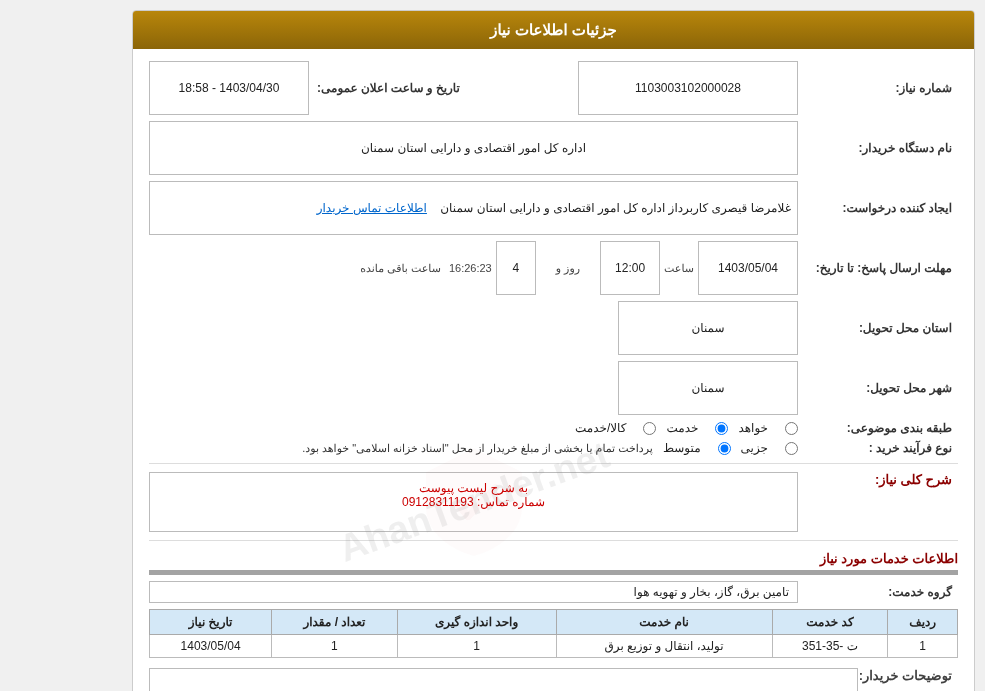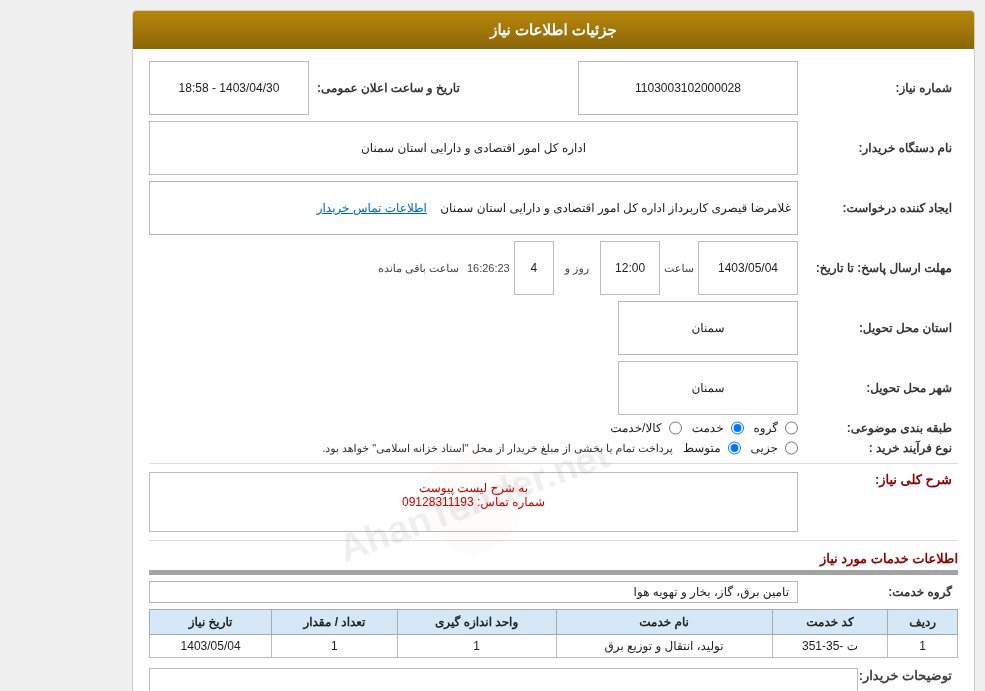--- a/index.html
+++ b/index.html
@@ -69,21 +69,22 @@
       cursor: pointer;
       text-decoration: underline;
     }
     .radio-group {
       display: flex;
       align-items: center;
       gap: 10px;
     }
     .radio-item {
       display: flex;
-      gap: 7px;
+      align-items: center;
+      gap: 17px;
     }
     .radio-item input[type=radio] {
       margin: 0;
     }
     .section-title {
       color: #8b0000;
       font-weight: bold;
       font-size: 13px;
       margin: 10px 0 6px 0;
       border-bottom: 5px solid #a3a3a3;
@@ -236,42 +237,42 @@
           &nbsp;&nbsp;
           <span class="link-text">اطلاعات تماس خریدار</span>
         </div>
       </div>
 
       <div class="info-row">
         <span class="label">مهلت ارسال پاسخ: تا تاریخ:</span>
         <div class="value-box" style="min-width:100px;">1403/05/04</div>
         <span style="margin: 0 4px;" class="small-label">ساعت</span>
         <div class="value-box" style="min-width:60px;">12:00</div>
-        <span style="margin: 0 11px;" class="small-label">روز و</span>
+        <span style="margin: 0 20px;" class="small-label">روز و</span>
         <div class="value-box" style="min-width:40px;">4</div>
         <span style="margin: 0 4px;" class="small-label">16:26:23</span>
         <span style="margin: 0 4px;" class="small-label">ساعت باقی مانده</span>
       </div>
 
       <div class="info-row">
         <span class="label">استان محل تحویل:</span>
         <div class="value-box" style="min-width:180px;">سمنان</div>
       </div>
 
       <div class="info-row">
         <span class="label">شهر محل تحویل:</span>
         <div class="value-box" style="min-width:180px;">سمنان</div>
       </div>
 
       <div class="info-row">
         <span class="label">طبقه بندی موضوعی:</span>
         <div class="radio-group">
           <div class="radio-item">
             <input type="radio" name="category" value="kala" style="">
-            <span>گروه</span>
+            <span>خواهد</span>
           </div>
           <div class="radio-item">
             <input type="radio" name="category" value="khedmat" checked="" style="">
             <span>خدمت</span>
           </div>
           <div class="radio-item">
             <input type="radio" name="category" value="kala_khedmat" style="">
             <span>کالا/خدمت</span>
           </div>
         </div>

